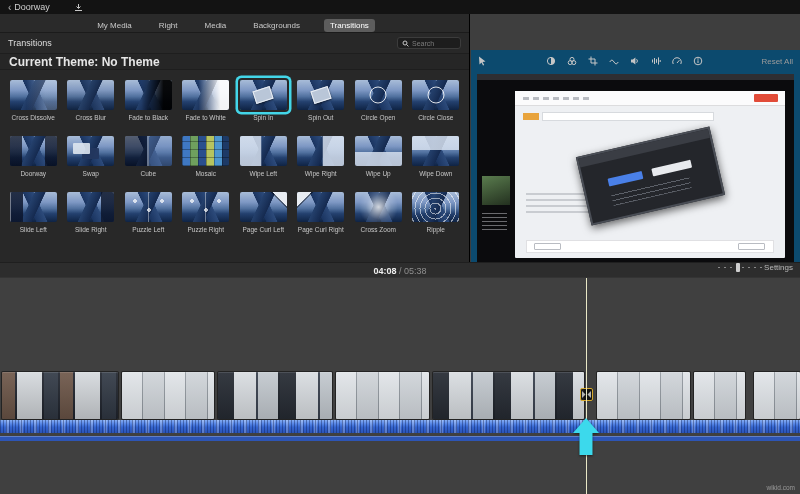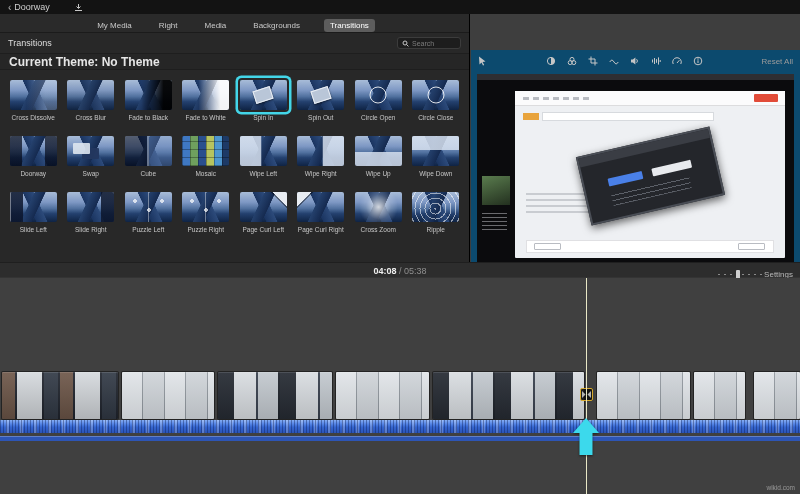--- a/index.html
+++ b/index.html
@@ -119,21 +119,21 @@
     display:flex;align-items:center;justify-content:center;}
   #transport{position:absolute;left:0;right:0;top:3px;display:flex;justify-content:center;
     align-items:center;gap:14px;}
   .tbtn{display:flex;align-items:center;}
 
   
   #timeline-bar{position:absolute;left:0;top:262px;width:800px;height:16px;background:#2d2d2d;
     border-top:1px solid #1f1f1f;border-bottom:1px solid #343434;padding-left:6px;}
   #time{position:absolute;left:0;right:0;top:3px;text-align:center;font-size:9px;color:#8f8f8f;}
   #time .cur{color:#f0f0f0;font-weight:bold;}
-  #tb-right{position:absolute;right:7px;top:0;height:16px;display:flex;align-items:flex-end;}
+  #tb-right{position:absolute;right:7px;top:0;height:16px;display:flex;align-items:flex-start;}
   #zoom-slider{position:relative;width:46px;height:9px;}
   #zoom-slider::before{content:"";position:absolute;left:0;right:0;top:4px;height:1px;
     background:repeating-linear-gradient(90deg,#8a8a8a 0 2px,transparent 2px 6px);}
   #zoom-slider::after{content:"";position:absolute;left:38%;top:0;width:4px;height:9px;
     background:#cfcfcf;border-radius:1px;}
   #settings{font-size:8px;color:#b9b9b9;}
 
   
   #timeline{position:absolute;left:0;top:278px;width:800px;height:216px;background:#404040;overflow:hidden;}
   .clip{position:absolute;top:94px;height:47px;border-radius:1px;

